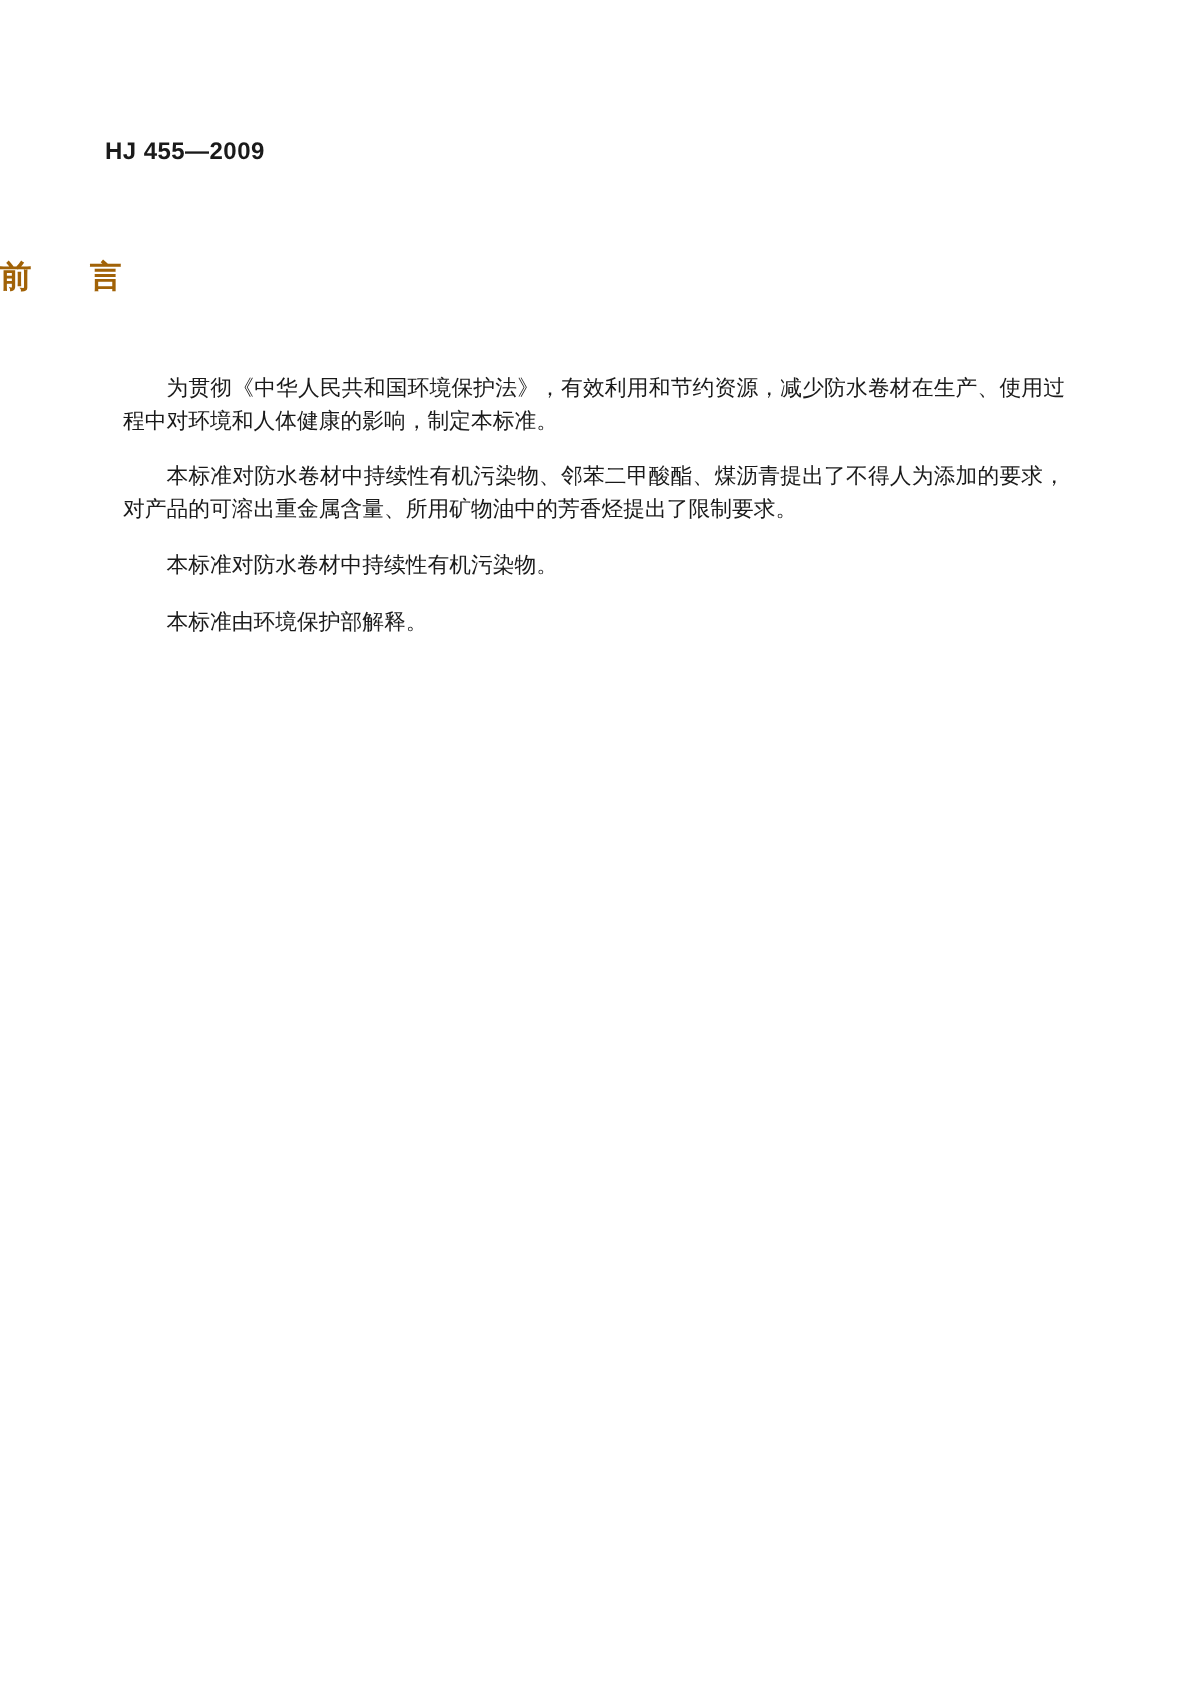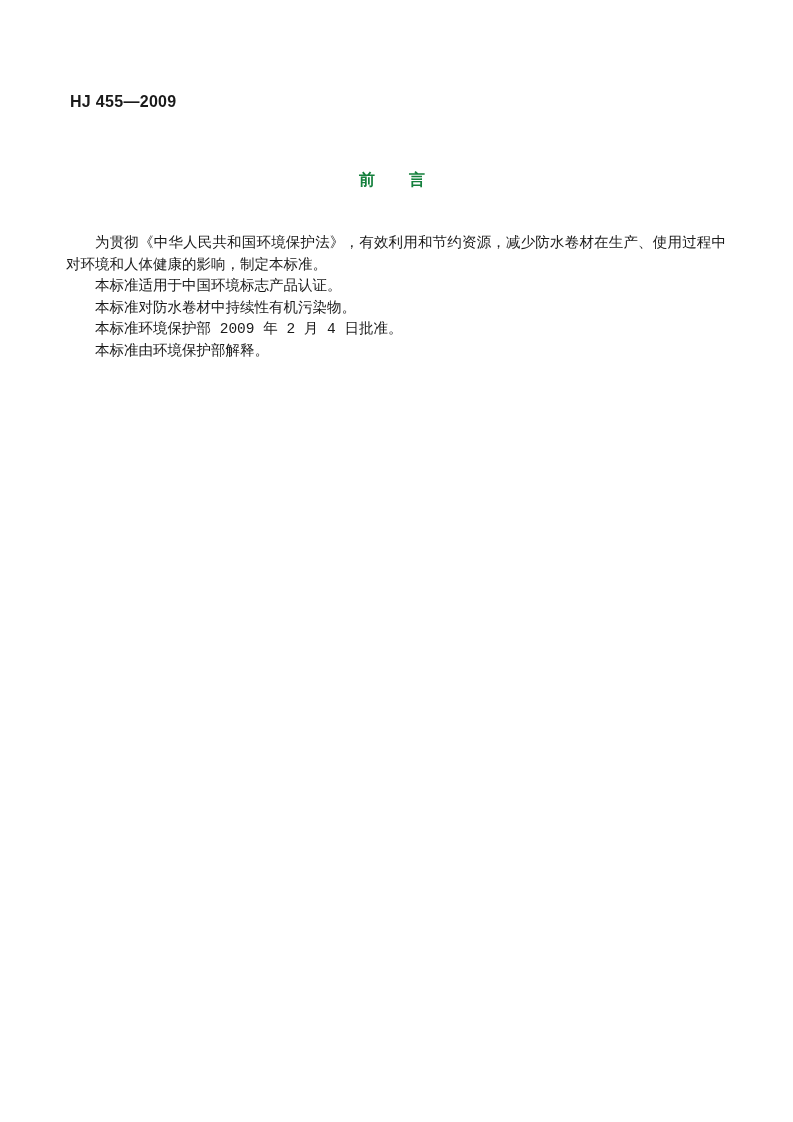--- a/index.html
+++ b/index.html
@@ -28,62 +28,60 @@
     font-size: 16px;
     letter-spacing: 0.3px;
     color: #1a1a1a;
     white-space: nowrap;
   }
   .doc-title {
     position: absolute;
     left: 0;
     top: 170px;
     width: 793px;
-    text-align: center;
+    text-align: left;
     font-family: "Liberation Sans", sans-serif;
     font-weight: bold;
-    font-size: 16px;
+    font-size: 21px;
     letter-spacing: 9px;
-    color: #15803d;
+    color: #a16207;
   }
   .body-text {
     position: absolute;
     left: 66px;
     top: 233px;
     width: 660px;
     font-size: 14.5px;
     line-height: 21.5px;
     text-align: justify;
     color: #1a1a1a;
   }
   .body-text p {
-    margin: 0;
+    margin: 16px;
     text-indent: 2em;
-    font-family: Liberation Mono, monospace;
   }
   .page-number {
     position: absolute;
     left: 86px;
     top: 1027px;
     font-size: 15px;
     color: #1a1a1a;
   }
 </style>
 </head>
 <body>
 
 <div class="page">
 
   <div class="doc-header">HJ 455—2009</div>
 
   <div class="doc-title">前　言</div>
 
   <div class="body-text">
     <p>为贯彻《中华人民共和国环境保护法》，有效利用和节约资源，减少防水卷材在生产、使用过程中对环境和人体健康的影响，制定本标准。</p>
-    <p>本标准适用于中国环境标志产品认证。</p>
+    <p>本标准对防水卷材中持续性有机污染物、邻苯二甲酸酯、煤沥青提出了不得人为添加的要求，对产品的可溶出重金属含量、所用矿物油中的芳香烃提出了限制要求。</p>
     <p>本标准对防水卷材中持续性有机污染物。</p>
-    <p>本标准环境保护部 2009 年 2 月 4 日批准。</p>
     <p>本标准由环境保护部解释。</p>
   </div>
 
   <div class="page-number">2</div>
 
 </div>
 
 </body></html>

